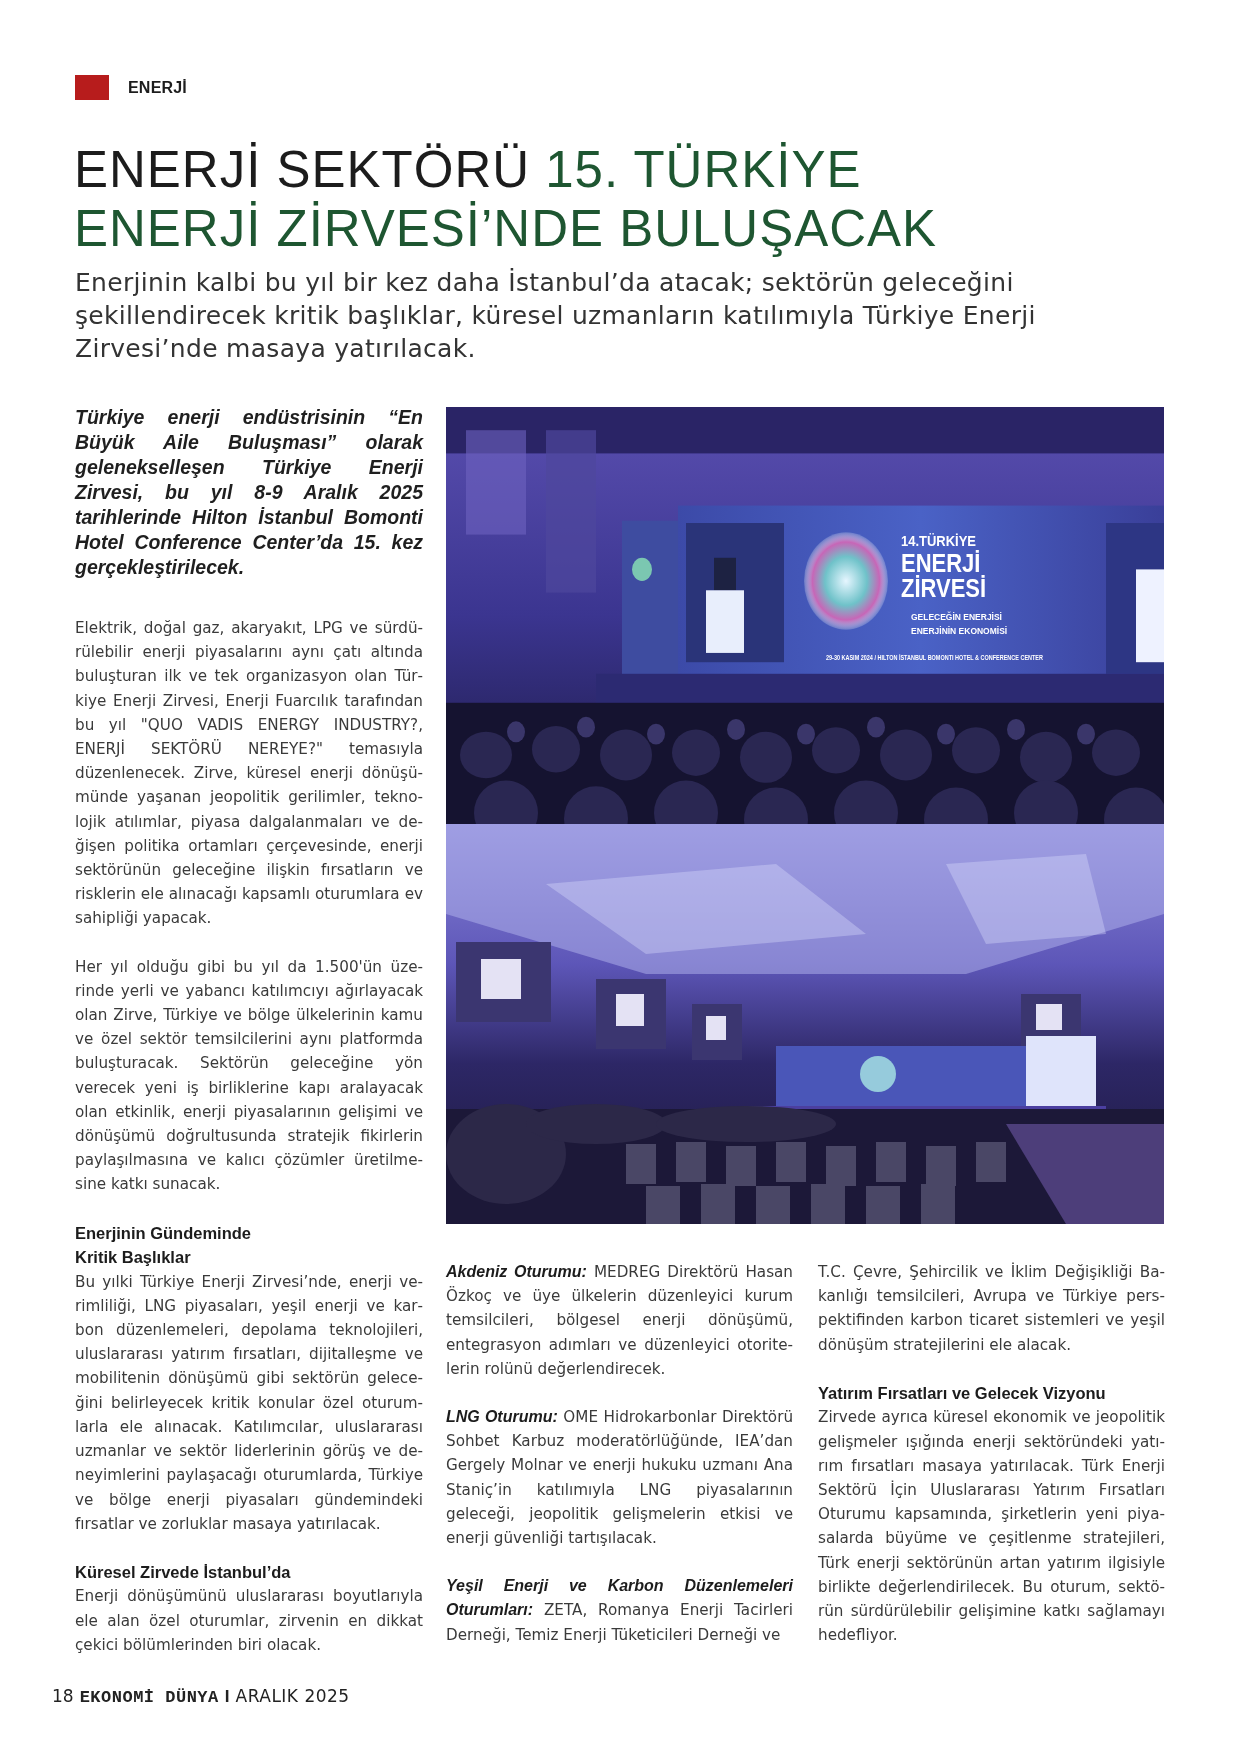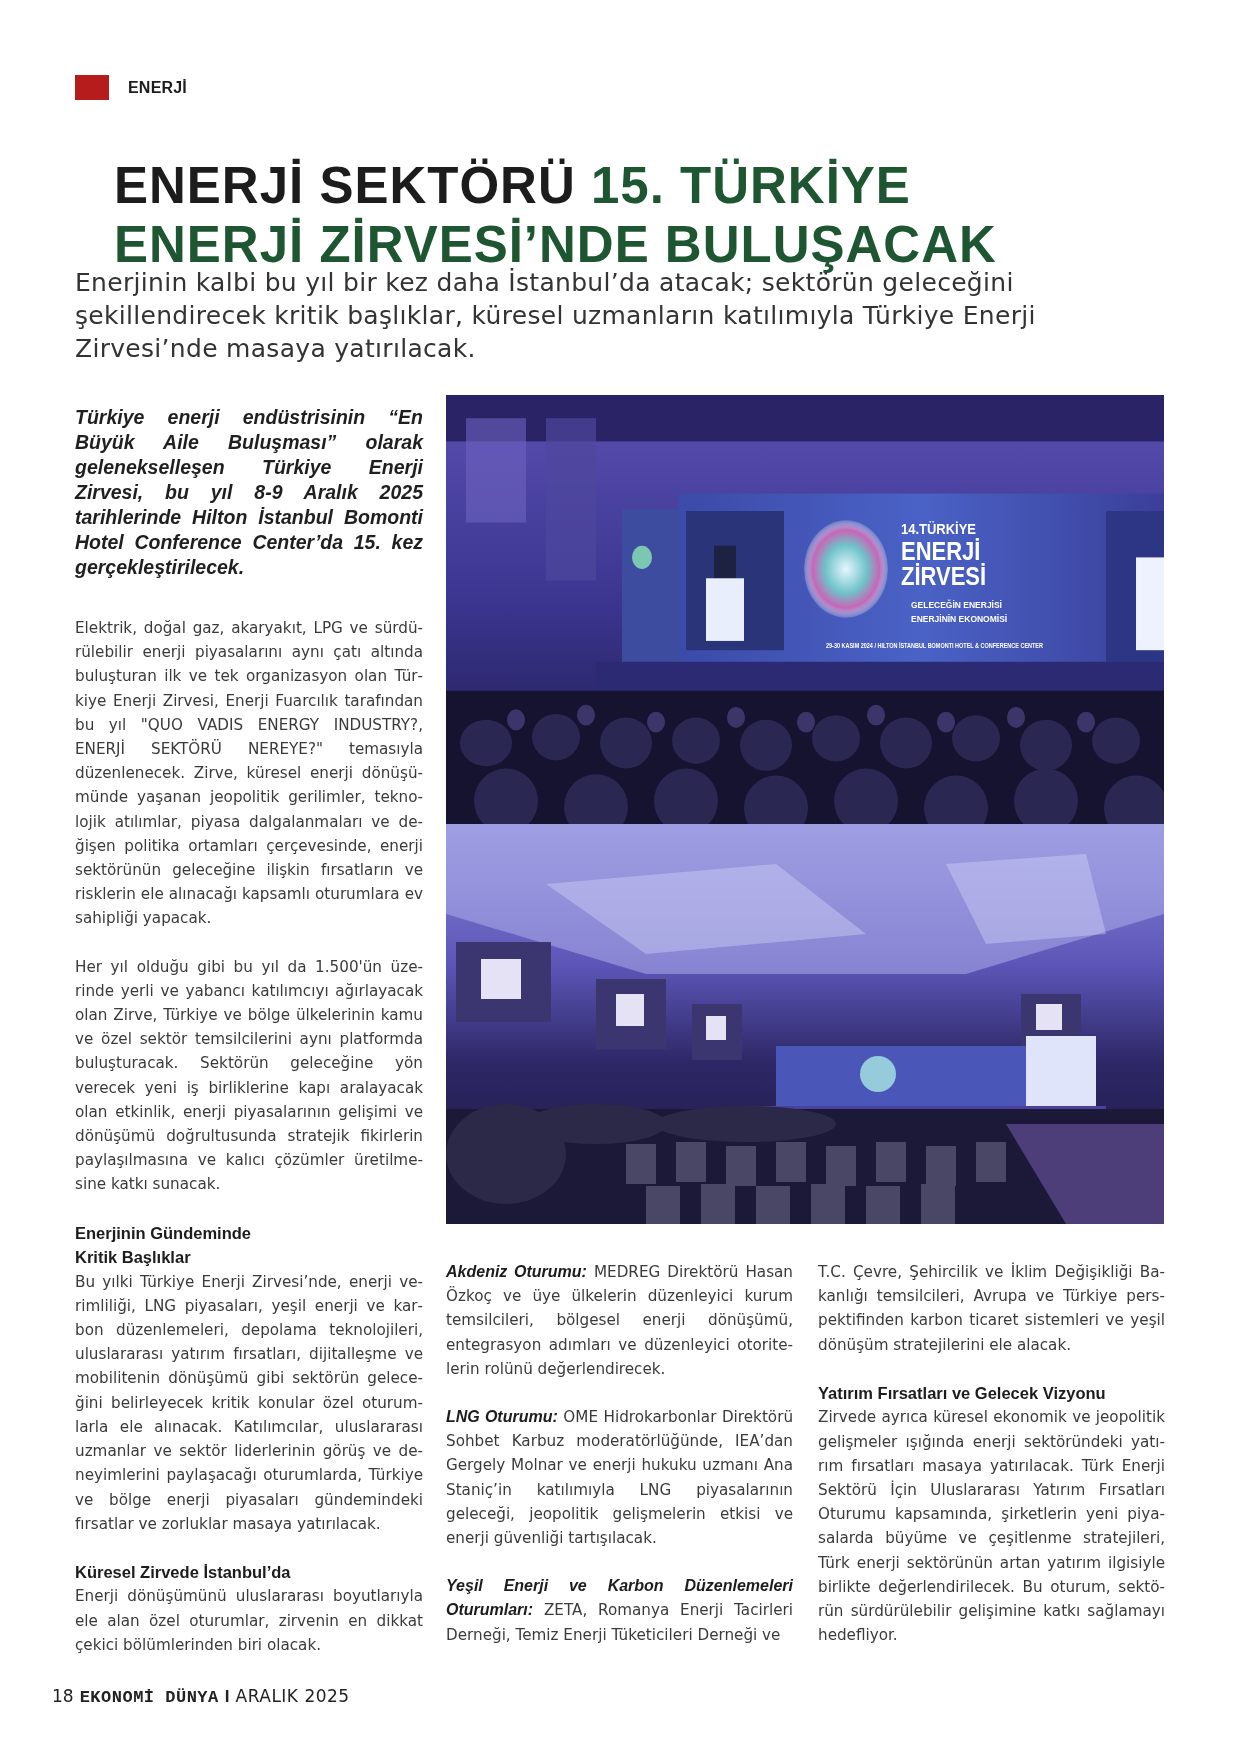--- a/index.html
+++ b/index.html
@@ -3,39 +3,39 @@
 <meta charset="utf-8">
 <style>
   * { margin:0; padding:0; box-sizing:border-box; }
   html, body { width:1240px; height:1754px; background:#ffffff; overflow:hidden; }
   body { position:relative; font-family:"DejaVu Sans", sans-serif; color:#2b2b2b; }
 
   .section-tag { position:absolute; left:75px; top:75px; height:25px; display:flex; align-items:center; }
   .section-tag .sq { width:34px; height:25px; background:#b71c1c; }
   .section-tag .lbl { position:absolute; left:53px; top:4px; font-family:"Liberation Sans", sans-serif; font-weight:700; font-size:16px; color:#1d1d1d; letter-spacing:0.2px; }
 
-  .headline { position:absolute; left:74px; top:156px; width:1100px; font-family:"Liberation Sans", sans-serif; font-weight:700; font-size:51px; line-height:59px; letter-spacing:1px;margin-left:40px; }
+  .headline { position:absolute; left:74px; top:140px; width:1100px; font-family:"Liberation Sans", sans-serif; font-weight:400; font-size:51px; line-height:59px; letter-spacing:1px; }
   .headline .dark { color:#1c1c1c; }
   .headline .green { color:#1e5631; }
 
   .deck { position:absolute; left:75px; top:266px; width:1100px; font-family:"DejaVu Sans", sans-serif; font-size:25px; line-height:33px; color:#333333; letter-spacing:0.3px; }
 
   .col { position:absolute; font-family:"DejaVu Sans", sans-serif; font-size:15.2px; line-height:24.2px; color:#3a3a3a; text-align:justify; hyphens:manual; }
   .col p { margin-bottom:24px; }
   .col1 { left:75px; top:405px; width:348px; }
   .col2 { left:446px; top:1260px; width:347px; }
   .col3 { left:818px; top:1260px; width:347px; }
 
   .lead { font-family:"Liberation Sans", sans-serif; font-weight:700; font-style:italic; font-size:19.5px; line-height:25px; color:#1f1f1f; margin-bottom:36px !important; text-align:justify; }
   .subhead { font-family:"Liberation Sans", sans-serif; font-weight:700; font-size:16.5px; line-height:24.5px; color:#1c1c1c; text-align:left; }
   .col p.nomb { margin-bottom:0; }
   .run { font-family:"Liberation Sans", sans-serif; font-weight:700; font-style:italic; color:#1c1c1c; font-size:16px; }
 
   .photo { position:absolute; left:446px; width:718px; overflow:hidden; }
-  .photo1 { top:395px; height:464px; }
+  .photo1 { top:407px; height:464px; }
   .photo2 { top:824px; height:400px; }
   .photo svg { display:block; width:100%; height:100%; }
 
   .footer { position:absolute; left:52px; top:1686px; font-size:17px; color:#222; display:flex; align-items:baseline; gap:6px; font-family:"DejaVu Sans", sans-serif; }
   .footer .mag { font-family:Liberation Mono, monospace; font-weight:700; letter-spacing:0.5px; }
   .footer .sep { font-family:"Liberation Sans", sans-serif; font-weight:700; }
   .footer .date { letter-spacing:0.5px; }
 </style>
 </head>
 <body>

